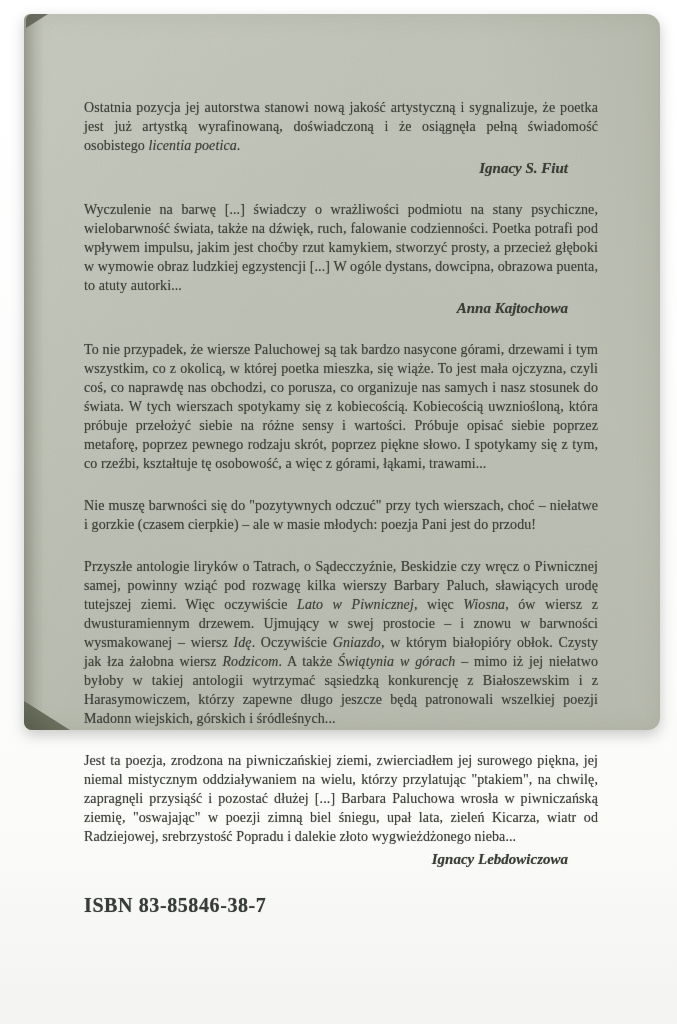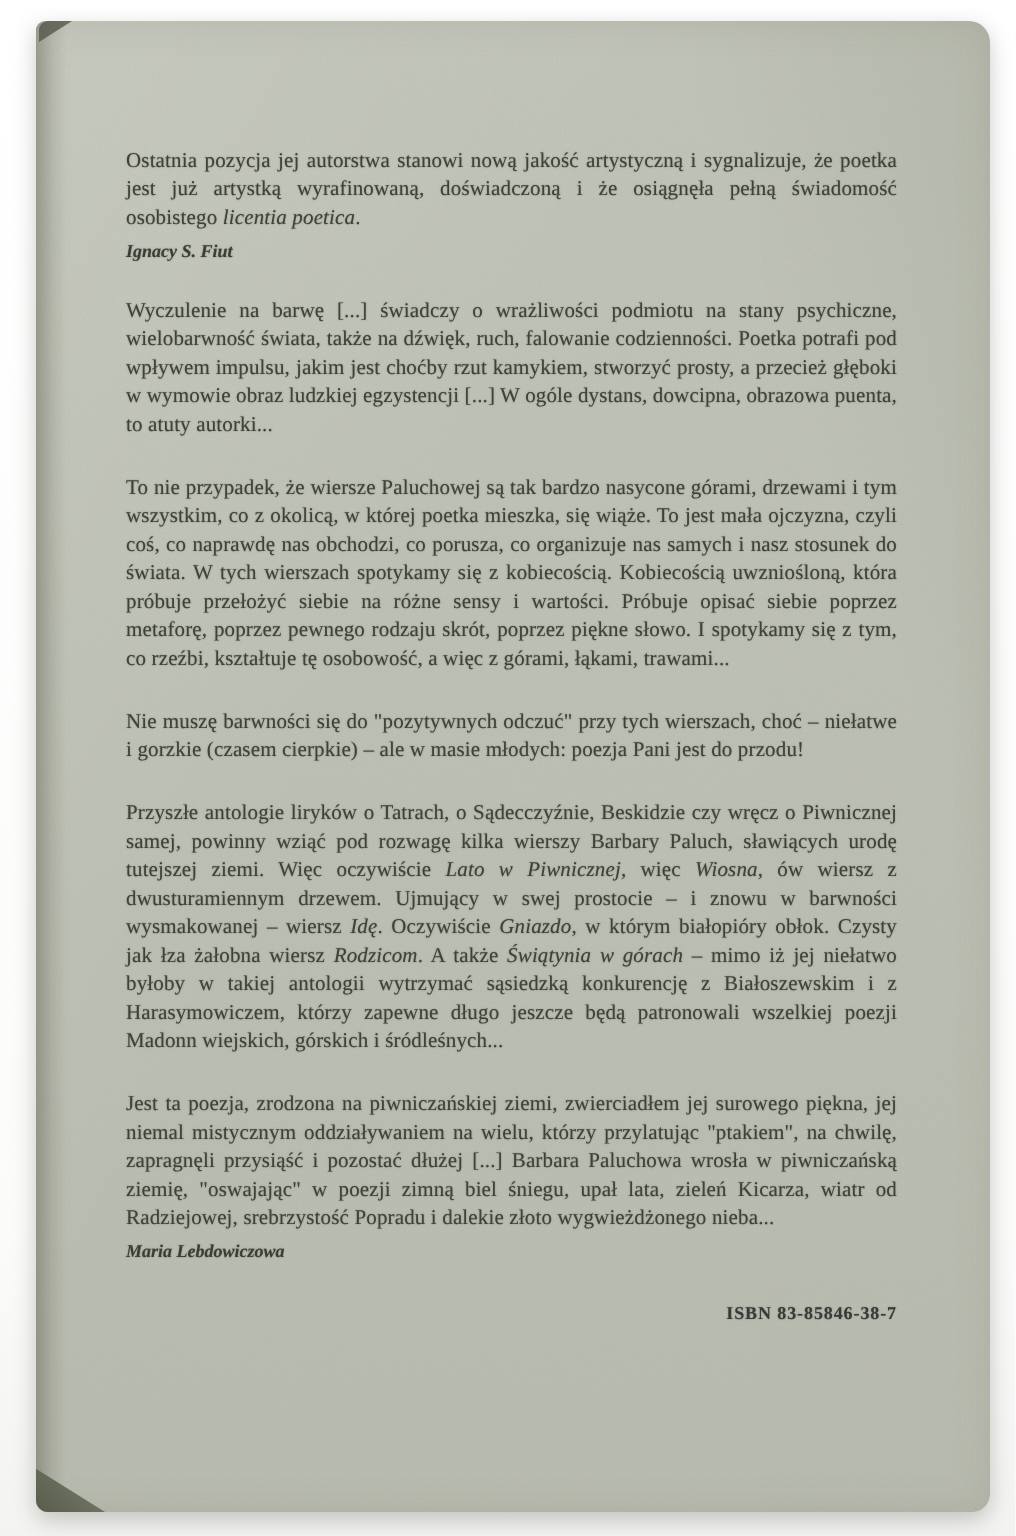--- a/index.html
+++ b/index.html
@@ -9,21 +9,21 @@
     position:relative;
     overflow:hidden;
     font-family:"Liberation Serif", serif;
   }
   .photo-bg{
     position:absolute;inset:0;
     background:linear-gradient(180deg,#ffffff 0%,#fbfbfa 80%,#f3f3f1 100%);
   }
   .book{
     position:absolute;
-    left:24px;top:14px;width:636px;height:994px;
+    left:24px;top:14px;width:636px;height:716px;
     background:
       linear-gradient(115deg, rgba(255,255,255,0.10) 0%, rgba(0,0,0,0) 40%),
       linear-gradient(250deg, rgba(90,95,80,0.10) 0%, rgba(0,0,0,0) 22%),
       linear-gradient(180deg,#c3c6ba 0%,#bfc2b6 45%,#babdb1 100%);
     border-radius:6px 14px 12px 8px;
     box-shadow:
       0 5px 14px rgba(70,72,60,0.28),
       inset 0 0 24px rgba(110,114,96,0.18);
     text-decoration: underline;
   }
@@ -60,31 +60,31 @@
     line-height:19px;
     text-align:justify;
     color:#3e423a;
     text-shadow:0 0 1px rgba(62,66,58,0.55);
     letter-spacing:0.1px;
   }
   .qtext .it{font-style:italic;}
   .qauthor{
     margin-top:5px;
     padding-right:30px;
-    text-align:left;
-    font-size:12px;
+    text-align:right;
+    font-size:15px;
     font-weight:bold;
     font-style:italic;
     color:#3a3e36;
     text-shadow:0 0 1px rgba(58,62,54,0.55);
   }
   .isbn{
     margin-top:26px;
-    text-align:right;
-    font-size:12px;
+    text-align:left;
+    font-size:20px;
     font-weight:bold;
     letter-spacing:0.6px;
     color:#373c38;
     text-shadow:0 0 1px rgba(55,60,56,0.55);
   }
 </style>
 </head>
 <body>
 
 <div class="photo-bg"></div>
@@ -102,29 +102,30 @@
   <div class="corner-fold"></div>
 
   <div class="content">
 
     <div class="quote">
         <p class="qtext"><span>Ostatnia pozycja jej autorstwa stanowi nową jakość artystyczną i sygnalizuje, że poetka jest już artystką wyrafinowaną, doświadczoną i że osiągnęła pełną świadomość osobistego </span><span class="it">licentia poetica</span><span>.</span></p>
         <div class="qauthor">Ignacy S. Fiut</div>
       </div>
       <div class="quote">
         <p class="qtext"><span>Wyczulenie na barwę [...] świadczy o wrażliwości podmiotu na stany psychiczne, wielobarwność świata, także na dźwięk, ruch, falowanie codzienności. Poetka potrafi pod wpływem impulsu, jakim jest choćby rzut kamykiem, stworzyć prosty, a przecież głęboki w wymowie obraz ludzkiej egzystencji [...] W ogóle dystans, dowcipna, obrazowa puenta, to atuty autorki...</span></p>
+        <div class="qauthor">Anna Kajtochowa</div>
       </div>
       <div class="quote">
         <p class="qtext"><span>To nie przypadek, że wiersze Paluchowej są tak bardzo nasycone górami, drzewami i tym wszystkim, co z okolicą, w której poetka mieszka, się wiąże. To jest mała ojczyzna, czyli coś, co naprawdę nas obchodzi, co porusza, co organizuje nas samych i nasz stosunek do świata. W tych wierszach spotykamy się z kobiecością. Kobiecością uwzniośloną, która próbuje przełożyć siebie na różne sensy i wartości. Próbuje opisać siebie poprzez metaforę, poprzez pewnego rodzaju skrót, poprzez piękne słowo. I spotykamy się z tym, co rzeźbi, kształtuje tę osobowość, a więc z górami, łąkami, trawami...</span></p>
       </div>
       <div class="quote">
         <p class="qtext"><span>Nie muszę barwności się do "pozytywnych odczuć" przy tych wierszach, choć – niełatwe i gorzkie (czasem cierpkie) – ale w masie młodych: poezja Pani jest do przodu!</span></p>
       </div>
       <div class="quote">
         <p class="qtext"><span>Przyszłe antologie liryków o Tatrach, o Sądecczyźnie, Beskidzie czy wręcz o Piwnicznej samej, powinny wziąć pod rozwagę kilka wierszy Barbary Paluch, sławiących urodę tutejszej ziemi. Więc oczywiście </span><span class="it">Lato w Piwnicznej</span><span>, więc </span><span class="it">Wiosna</span><span>, ów wiersz z dwusturamiennym drzewem. Ujmujący w swej prostocie – i znowu w barwności wysmakowanej – wiersz </span><span class="it">Idę</span><span>. Oczywiście </span><span class="it">Gniazdo</span><span>, w którym białopióry obłok. Czysty jak łza żałobna wiersz </span><span class="it">Rodzicom</span><span>. A także </span><span class="it">Świątynia w górach</span><span> – mimo iż jej niełatwo byłoby w takiej antologii wytrzymać sąsiedzką konkurencję z Białoszewskim i z Harasymowiczem, którzy zapewne długo jeszcze będą patronowali wszelkiej poezji Madonn wiejskich, górskich i śródleśnych...</span></p>
       </div>
       <div class="quote">
         <p class="qtext"><span>Jest ta poezja, zrodzona na piwniczańskiej ziemi, zwierciadłem jej surowego piękna, jej niemal mistycznym oddziaływaniem na wielu, którzy przylatując "ptakiem", na chwilę, zapragnęli przysiąść i pozostać dłużej [...] Barbara Paluchowa wrosła w piwniczańską ziemię, "oswajając" w poezji zimną biel śniegu, upał lata, zieleń Kicarza, wiatr od Radziejowej, srebrzystość Popradu i dalekie złoto wygwieżdżonego nieba...</span></p>
-        <div class="qauthor">Maria Lebdowiczowa</div>
+        <div class="qauthor">Ignacy Lebdowiczowa</div>
       </div>
       <div class="isbn">ISBN 83-85846-38-7</div>
   </div>
 </div>
 
 </body></html>

